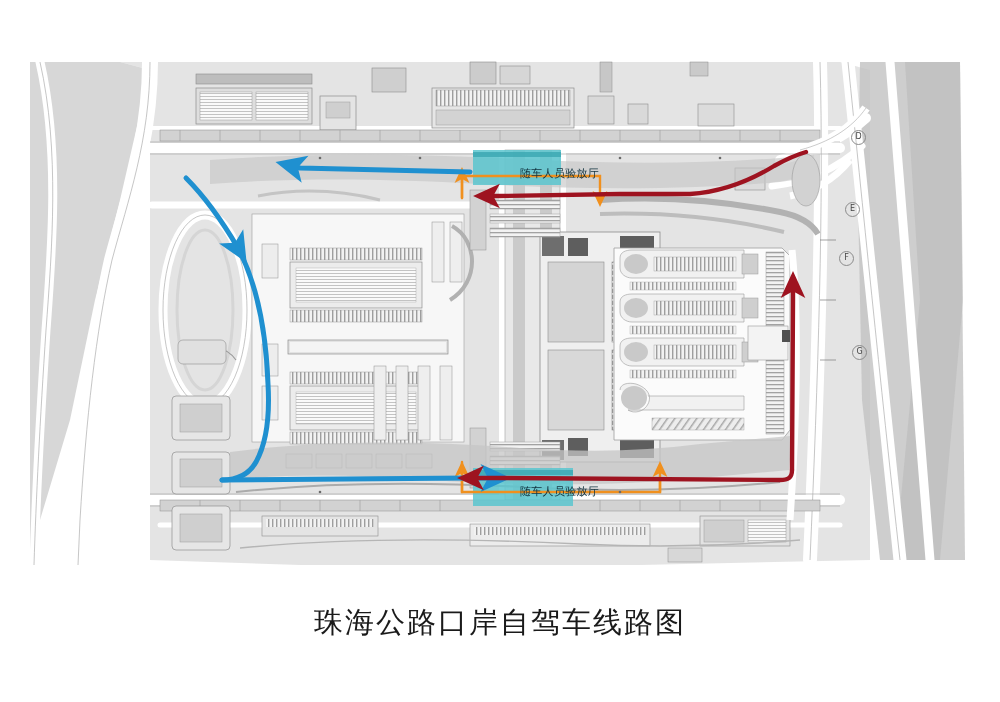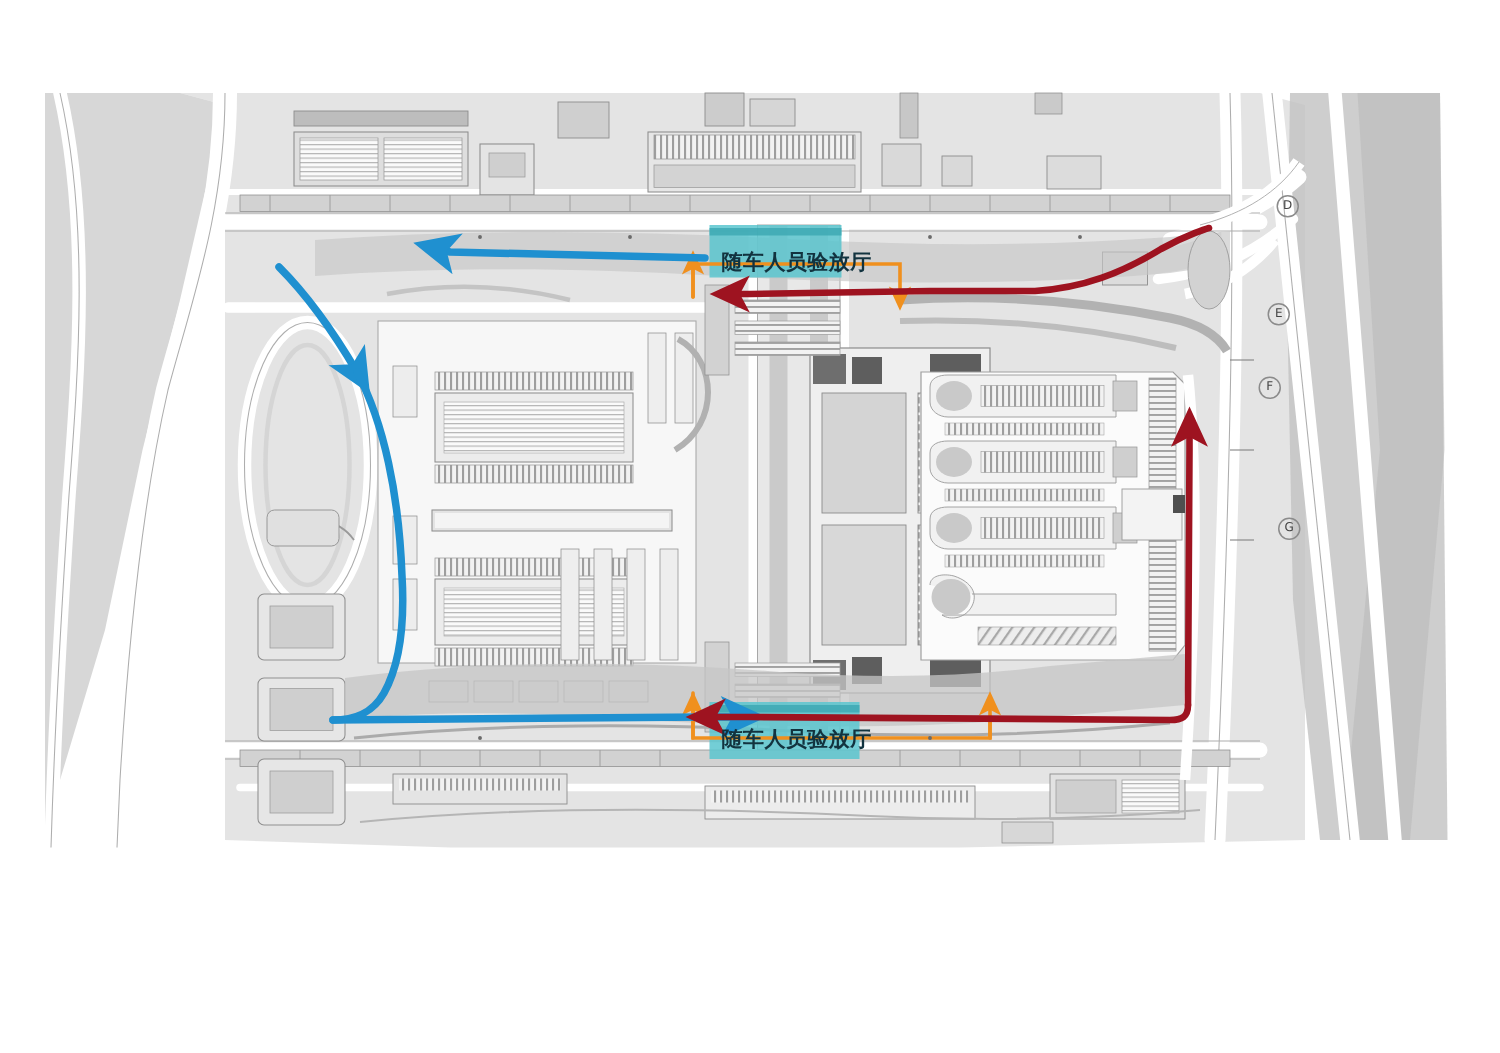--- a/index.html
+++ b/index.html
@@ -15,23 +15,24 @@
     position:absolute;left:0;top:604px;width:1000px;
     text-align:center;
     font-family:"DejaVu Sans","Liberation Sans",sans-serif;
     font-size:29px;font-weight:400;color:#1a1a1a;letter-spacing:2px;
     line-height:36px;
   }
 
   
   .hall-label{
     position:absolute;
-    font-size:14px;font-weight:700;color:#12333f;
+    font-size:11px;font-weight:400;color:#12333f;
     letter-spacing:0.3px;white-space:nowrap;
     font-family:"DejaVu Sans","Liberation Sans",sans-serif;
+    margin-left:39px;
   }
   #hall-label-top{left:481px;top:166px;}
   #hall-label-bottom{left:481px;top:484px;}
 
   
   .ref-letter{
     position:absolute;width:13px;height:13px;border-radius:50%;
     border:1px solid #8b8b8b;color:#444;
     font-size:8px;line-height:12px;text-align:center;
     font-family:"DejaVu Sans","Liberation Sans",sans-serif;
@@ -412,14 +413,15 @@
 
     <div class="ref-letter" style="left:851px;top:130px;">D</div>
     <div class="ref-letter" style="left:845px;top:202px;">E</div>
     <div class="ref-letter" style="left:839px;top:251px;">F</div>
     <div class="ref-letter" style="left:852px;top:345px;">G</div>
 
     <div id="hall-label-top" class="hall-label">随车人员验放厅</div>
     <div id="hall-label-bottom" class="hall-label">随车人员验放厅</div>
   </div>
 
+  <div id="title">珠海公路口岸自驾车线路图</div>
 
 </div>
 
 </body></html>

